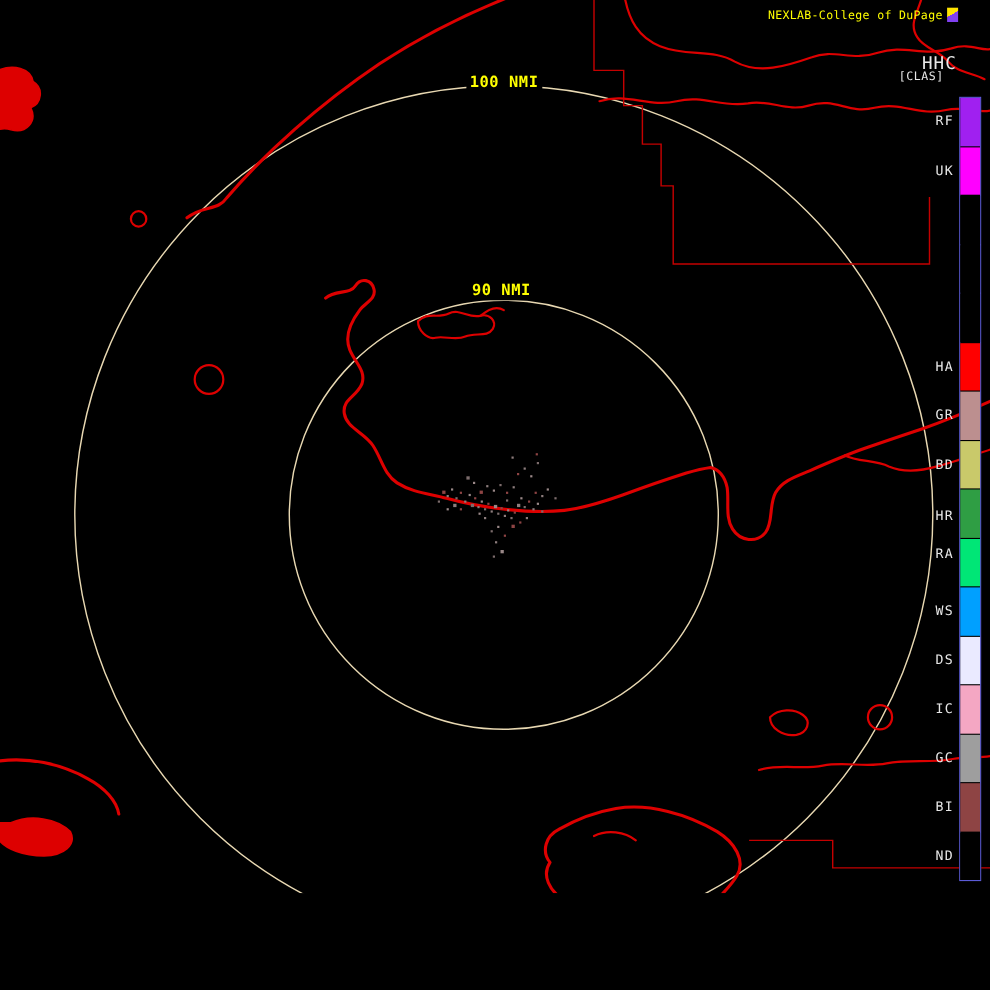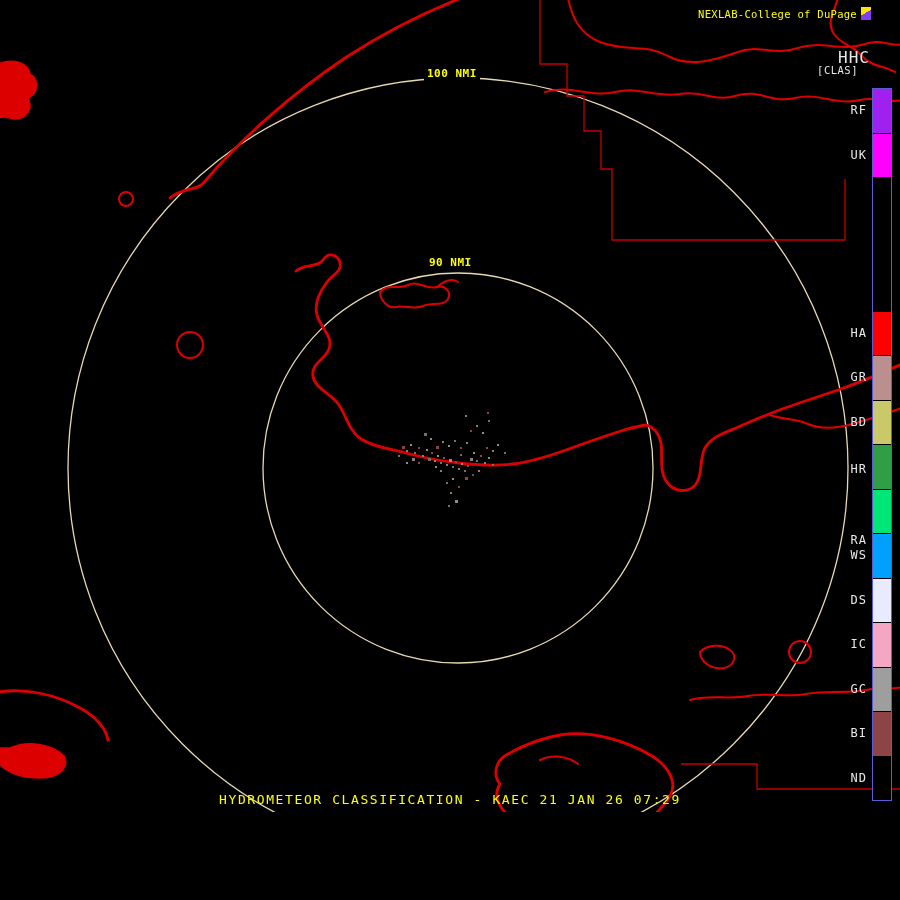--- a/index.html
+++ b/index.html
@@ -14,21 +14,21 @@
   .coast{stroke:var(--red);stroke-width:2.8;fill:none;stroke-linejoin:round;stroke-linecap:round}
   .coast-thin{stroke:var(--red);stroke-width:2;fill:none;stroke-linejoin:round;stroke-linecap:round}
   .coast-fill{fill:var(--red);stroke:var(--red);stroke-width:1.5;stroke-linejoin:round}
   .bnd{stroke:var(--red2);stroke-width:1.3;fill:none;stroke-linejoin:miter}
   .brand{position:absolute;top:7px;right:29px;display:flex;align-items:center;gap:4px;
     color:var(--yellow);font-size:10.5px;letter-spacing:.3px;z-index:4}
   .logo{width:10px;height:13px;display:inline-block;
     background:linear-gradient(150deg,#ffe400 0 46%,#8040f0 46% 100%)}
   .hhc{position:absolute;top:48px;right:30px;color:var(--white);font-size:16px;letter-spacing:1px;z-index:4}
   .clas{position:absolute;top:64px;right:42px;color:var(--white);font-size:10.5px;letter-spacing:.5px;z-index:4}
-  .rl{position:absolute;background:#000;color:var(--yellow);font-size:11px;font-weight:bold;
+  .rl{position:absolute;background:#000;color:var(--yellow);font-size:14px;font-weight:bold;
     padding:1px 3px;letter-spacing:.5px;z-index:3;white-space:nowrap}
   .rl100{top:66px;left:424px}
   .rl50{top:255px;left:426px}
   .status{position:absolute;bottom:5px;left:50%;transform:translateX(-50%);
     color:var(--yellow);font-size:13px;letter-spacing:1.6px;white-space:nowrap;z-index:4}
   #colorbar{position:absolute;top:88px;left:872px;width:20px;height:713px;
     border:1px solid var(--cbb);background:#000;z-index:4}
   .cb-seg{position:absolute;left:0;width:100%}
   #cb-labels{position:absolute;left:0;top:0;width:100%;height:100%;pointer-events:none;z-index:4}
   .cb-label{position:absolute;right:33px;color:var(--white);font-size:12px;line-height:16px;letter-spacing:1px}
@@ -171,23 +171,22 @@
       <div class="cb-seg" style="top: 623px; height: 43.5px; background: rgb(142, 68, 68);"></div>
       <div class="cb-seg" style="top: 667.5px; height: 43.5px; background: rgb(0, 0, 0);"></div>
     </div>
   <div id="cb-labels">
       <div class="cb-label" style="top: 102.25px;">RF</div>
       <div class="cb-label" style="top: 146.75px;">UK</div>
       <div class="cb-label" style="top: 324.75px;">HA</div>
       <div class="cb-label" style="top: 369.25px;">GR</div>
       <div class="cb-label" style="top: 413.75px;">BD</div>
       <div class="cb-label" style="top: 461px;">HR</div>
-      <div class="cb-label" style="top: 532px; margin-left: 48px;">RA</div>
+      <div class="cb-label" style="top: 495px; margin-left: 48px;">RA</div>
       <div class="cb-label" style="top: 547.25px;">WS</div>
       <div class="cb-label" style="top: 591.75px; margin-left: 33px;">DS</div>
       <div class="cb-label" style="top: 636.25px;">IC</div>
       <div class="cb-label" style="top: 680.75px;">GC</div>
       <div class="cb-label" style="top: 725.25px;">BI</div>
       <div class="cb-label" style="top: 769.75px;">ND</div>
     </div>
 
-  <div class="status">HYDROMETEOR CLASSIFICATION - KAEC 21 JAN 26 07:29</div>
 </div>
 
 </body></html>

